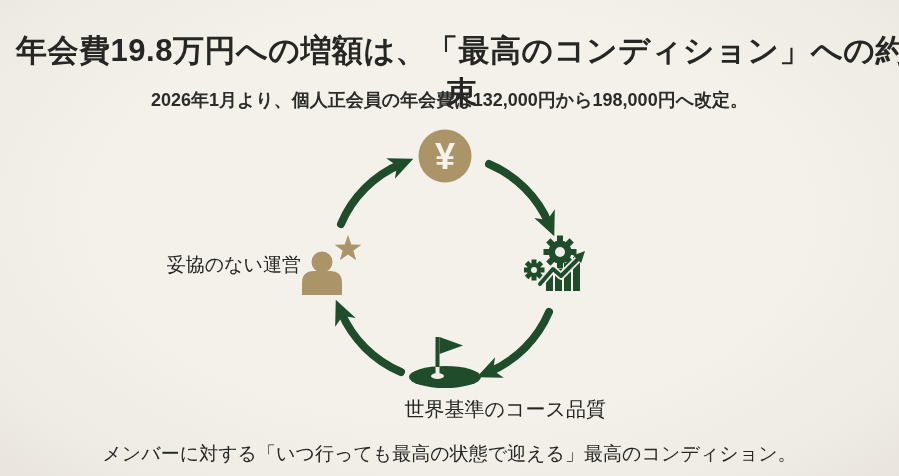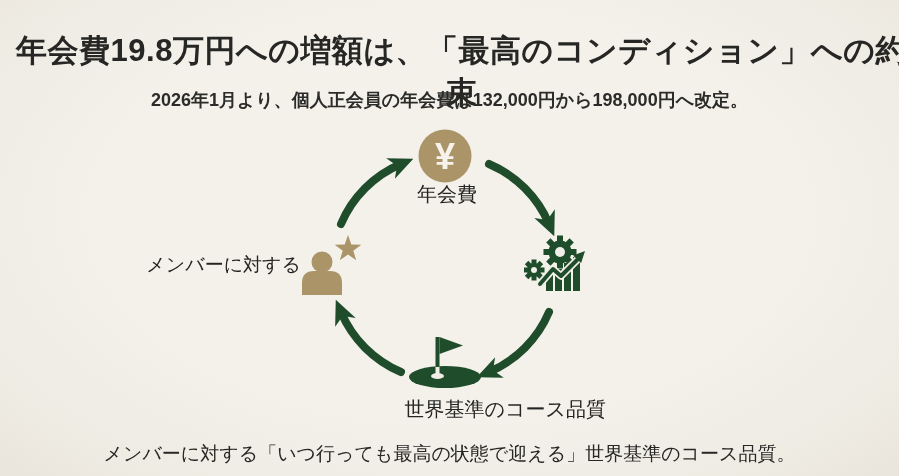--- a/index.html
+++ b/index.html
@@ -89,21 +89,20 @@
       <path d="M549,312 A113,113 0 0 1 489,372" marker-end="url(#ah)"></path>
       <path d="M401,372 A113,113 0 0 1 341,312" marker-end="url(#ah)"></path>
       <path d="M341,224 A113,113 0 0 1 401,164" marker-end="url(#ah)"></path>
     </g>
   </svg>
 
   <svg class="node-icon" style="left:417px; top:128px;" width="58" height="58" viewBox="0 0 58 58">
     <circle cx="28" cy="28" r="26.5" fill="#ab9468"></circle>
     <text x="28" y="41" text-anchor="middle" font-size="36" font-weight="700" fill="#f6f3ec">¥</text>
   </svg>
-  <div class="node-label label-top">年会費</div>
 
   <svg class="node-icon" style="left:524px; top:234px;" width="70" height="62" viewBox="0 0 70 62">
     <g fill="#1f4d2b">
 
       <g>
         <rect x="33" y="1.5" width="6" height="7" transform="rotate(0 36 18)"></rect>
         <rect x="33" y="1.5" width="6" height="7" transform="rotate(45 36 18)"></rect>
         <rect x="33" y="1.5" width="6" height="7" transform="rotate(90 36 18)"></rect>
         <rect x="33" y="1.5" width="6" height="7" transform="rotate(135 36 18)"></rect>
         <rect x="33" y="1.5" width="6" height="7" transform="rotate(180 36 18)"></rect>
@@ -151,17 +150,17 @@
   </svg>
   <div class="node-label label-bottom">世界基準のコース品質</div>
 
   <svg class="node-icon" style="left:296px; top:228px;" width="72" height="70" viewBox="0 0 72 70">
     <g fill="#ab9468">
       <circle cx="26" cy="34" r="10.5"></circle>
       <path d="M6,67 V55 Q6,43 18,43 H34 Q46,43 46,55 V67 Z"></path>
       <polygon points="52,7 55.3,16.5 65.3,16.7 57.3,22.7 60.2,32.3 52,26.6 43.8,32.3 46.7,22.7 38.7,16.7 48.7,16.5"></polygon>
     </g>
   </svg>
-  <div class="node-label label-left">メンバーに対する</div>
+  <div class="node-label label-left">妥協のない運営</div>
 
-  <div class="footer-text">メンバーに対する「いつ行っても最高の状態で迎える」世界基準のコース品質。</div>
+  <div class="footer-text">メンバーに対する「いつ行っても最高の状態で迎える」最高のコンディション。</div>
 
 </div>
 
 </body></html>

